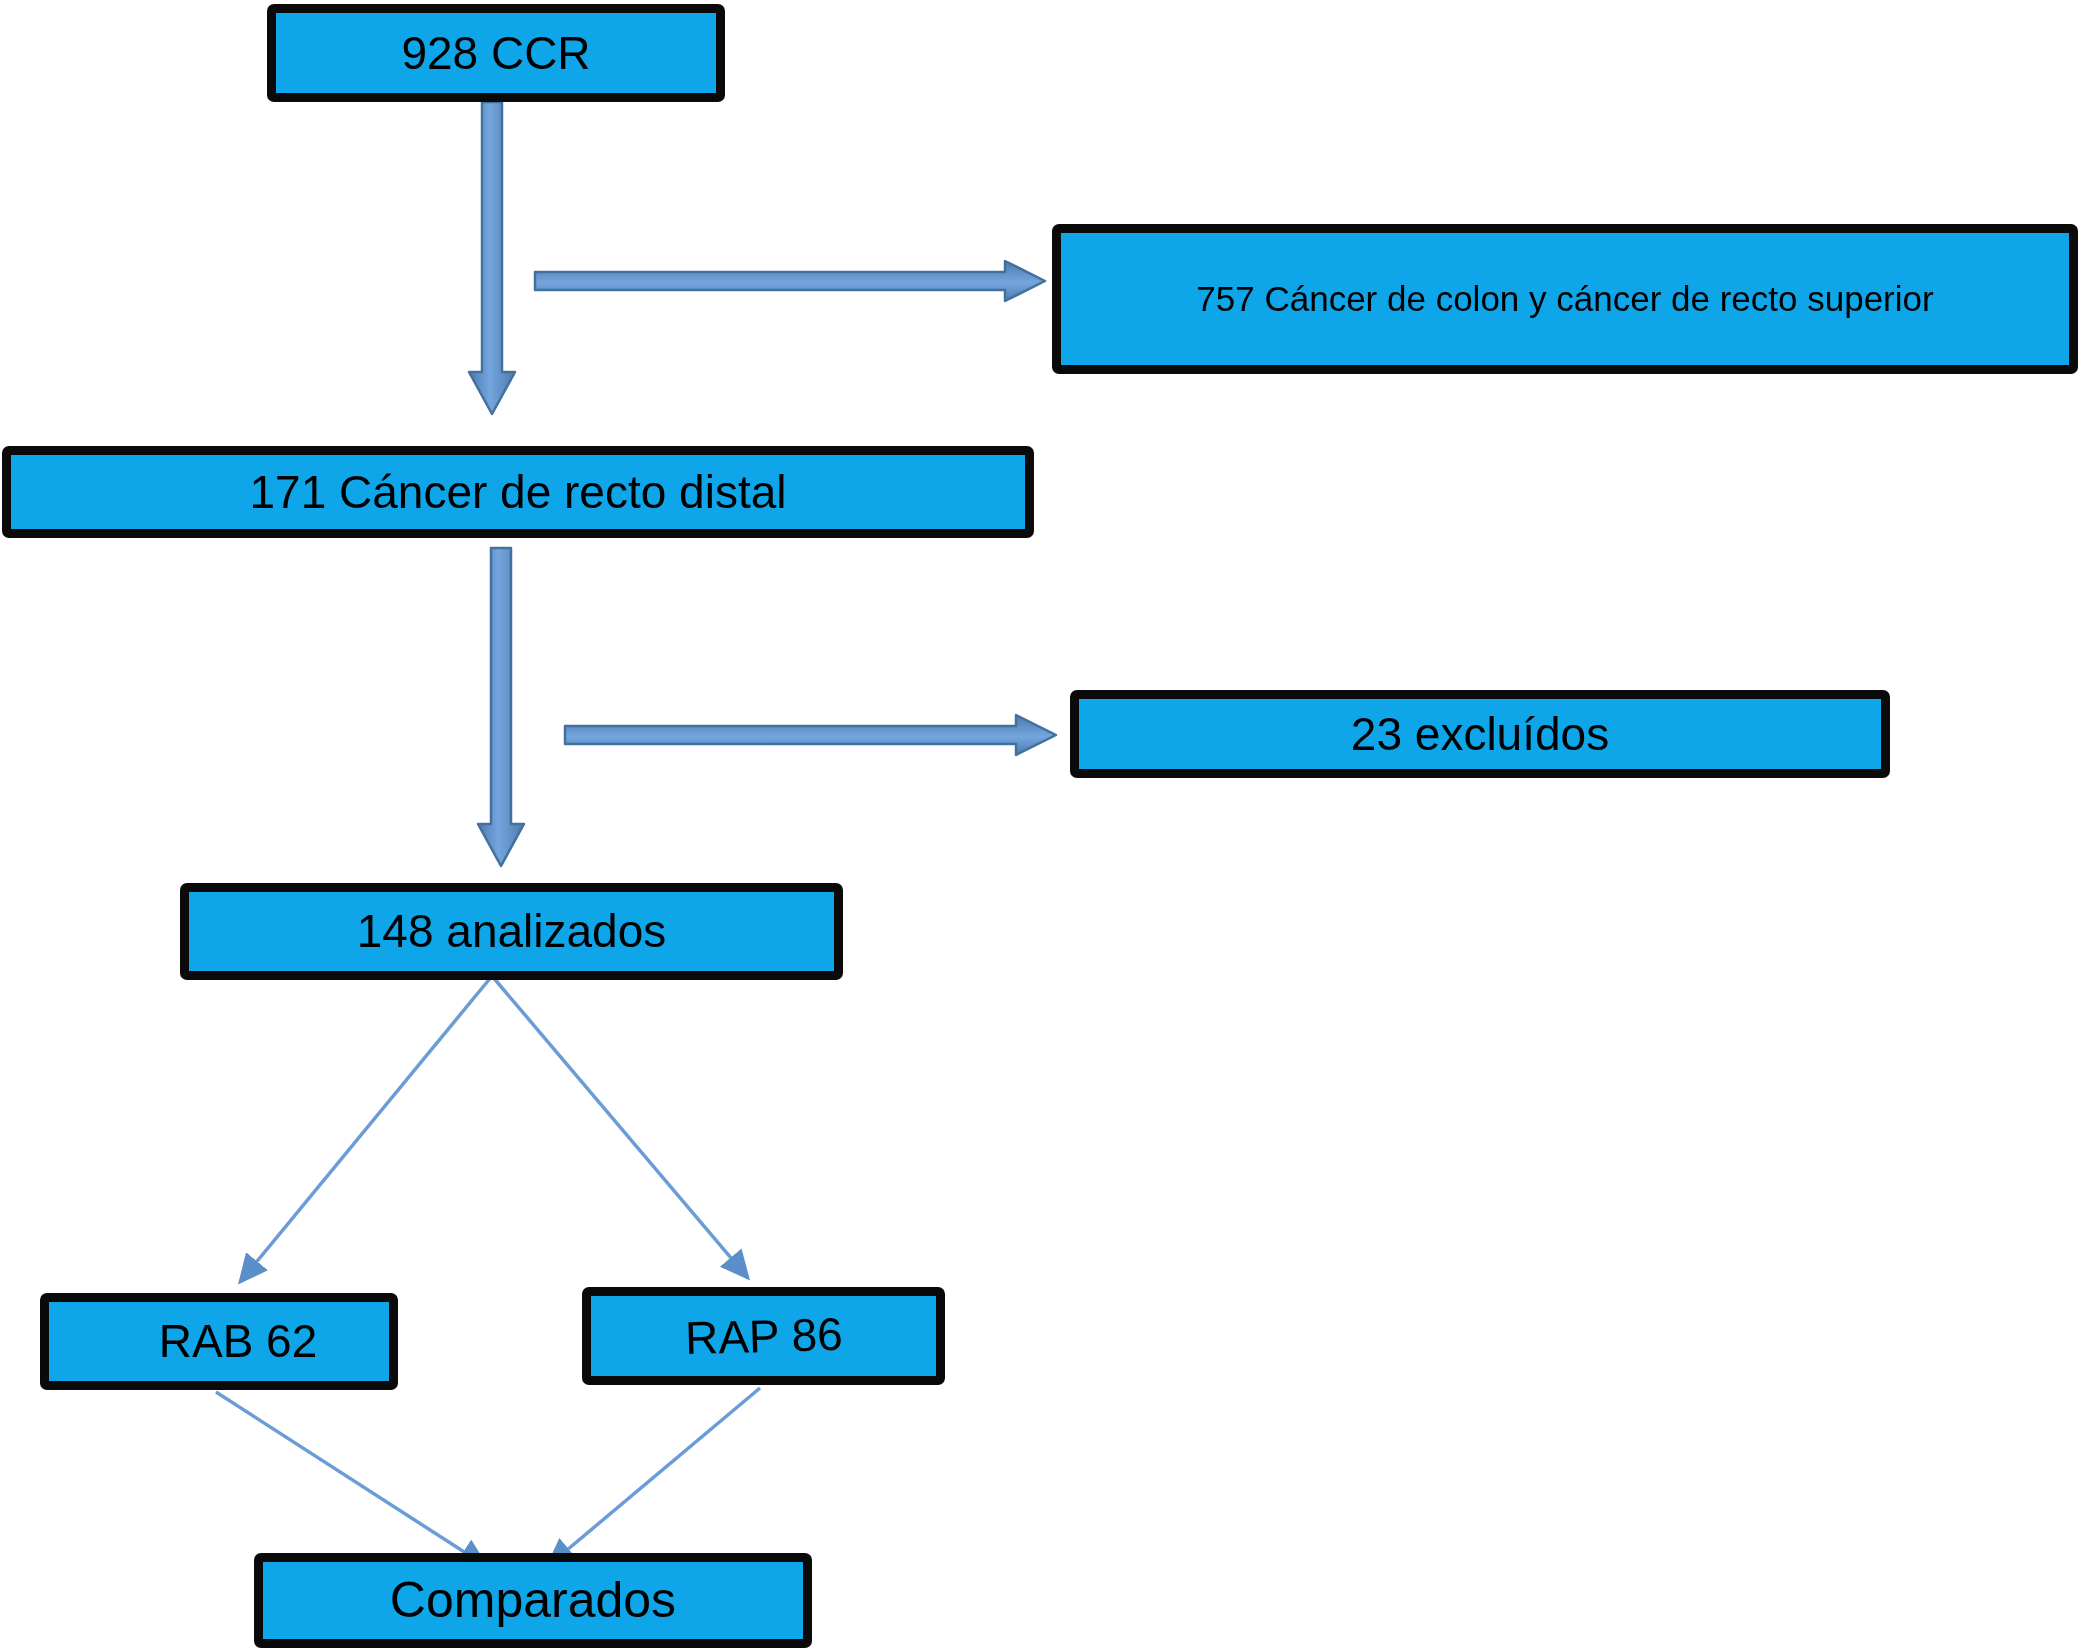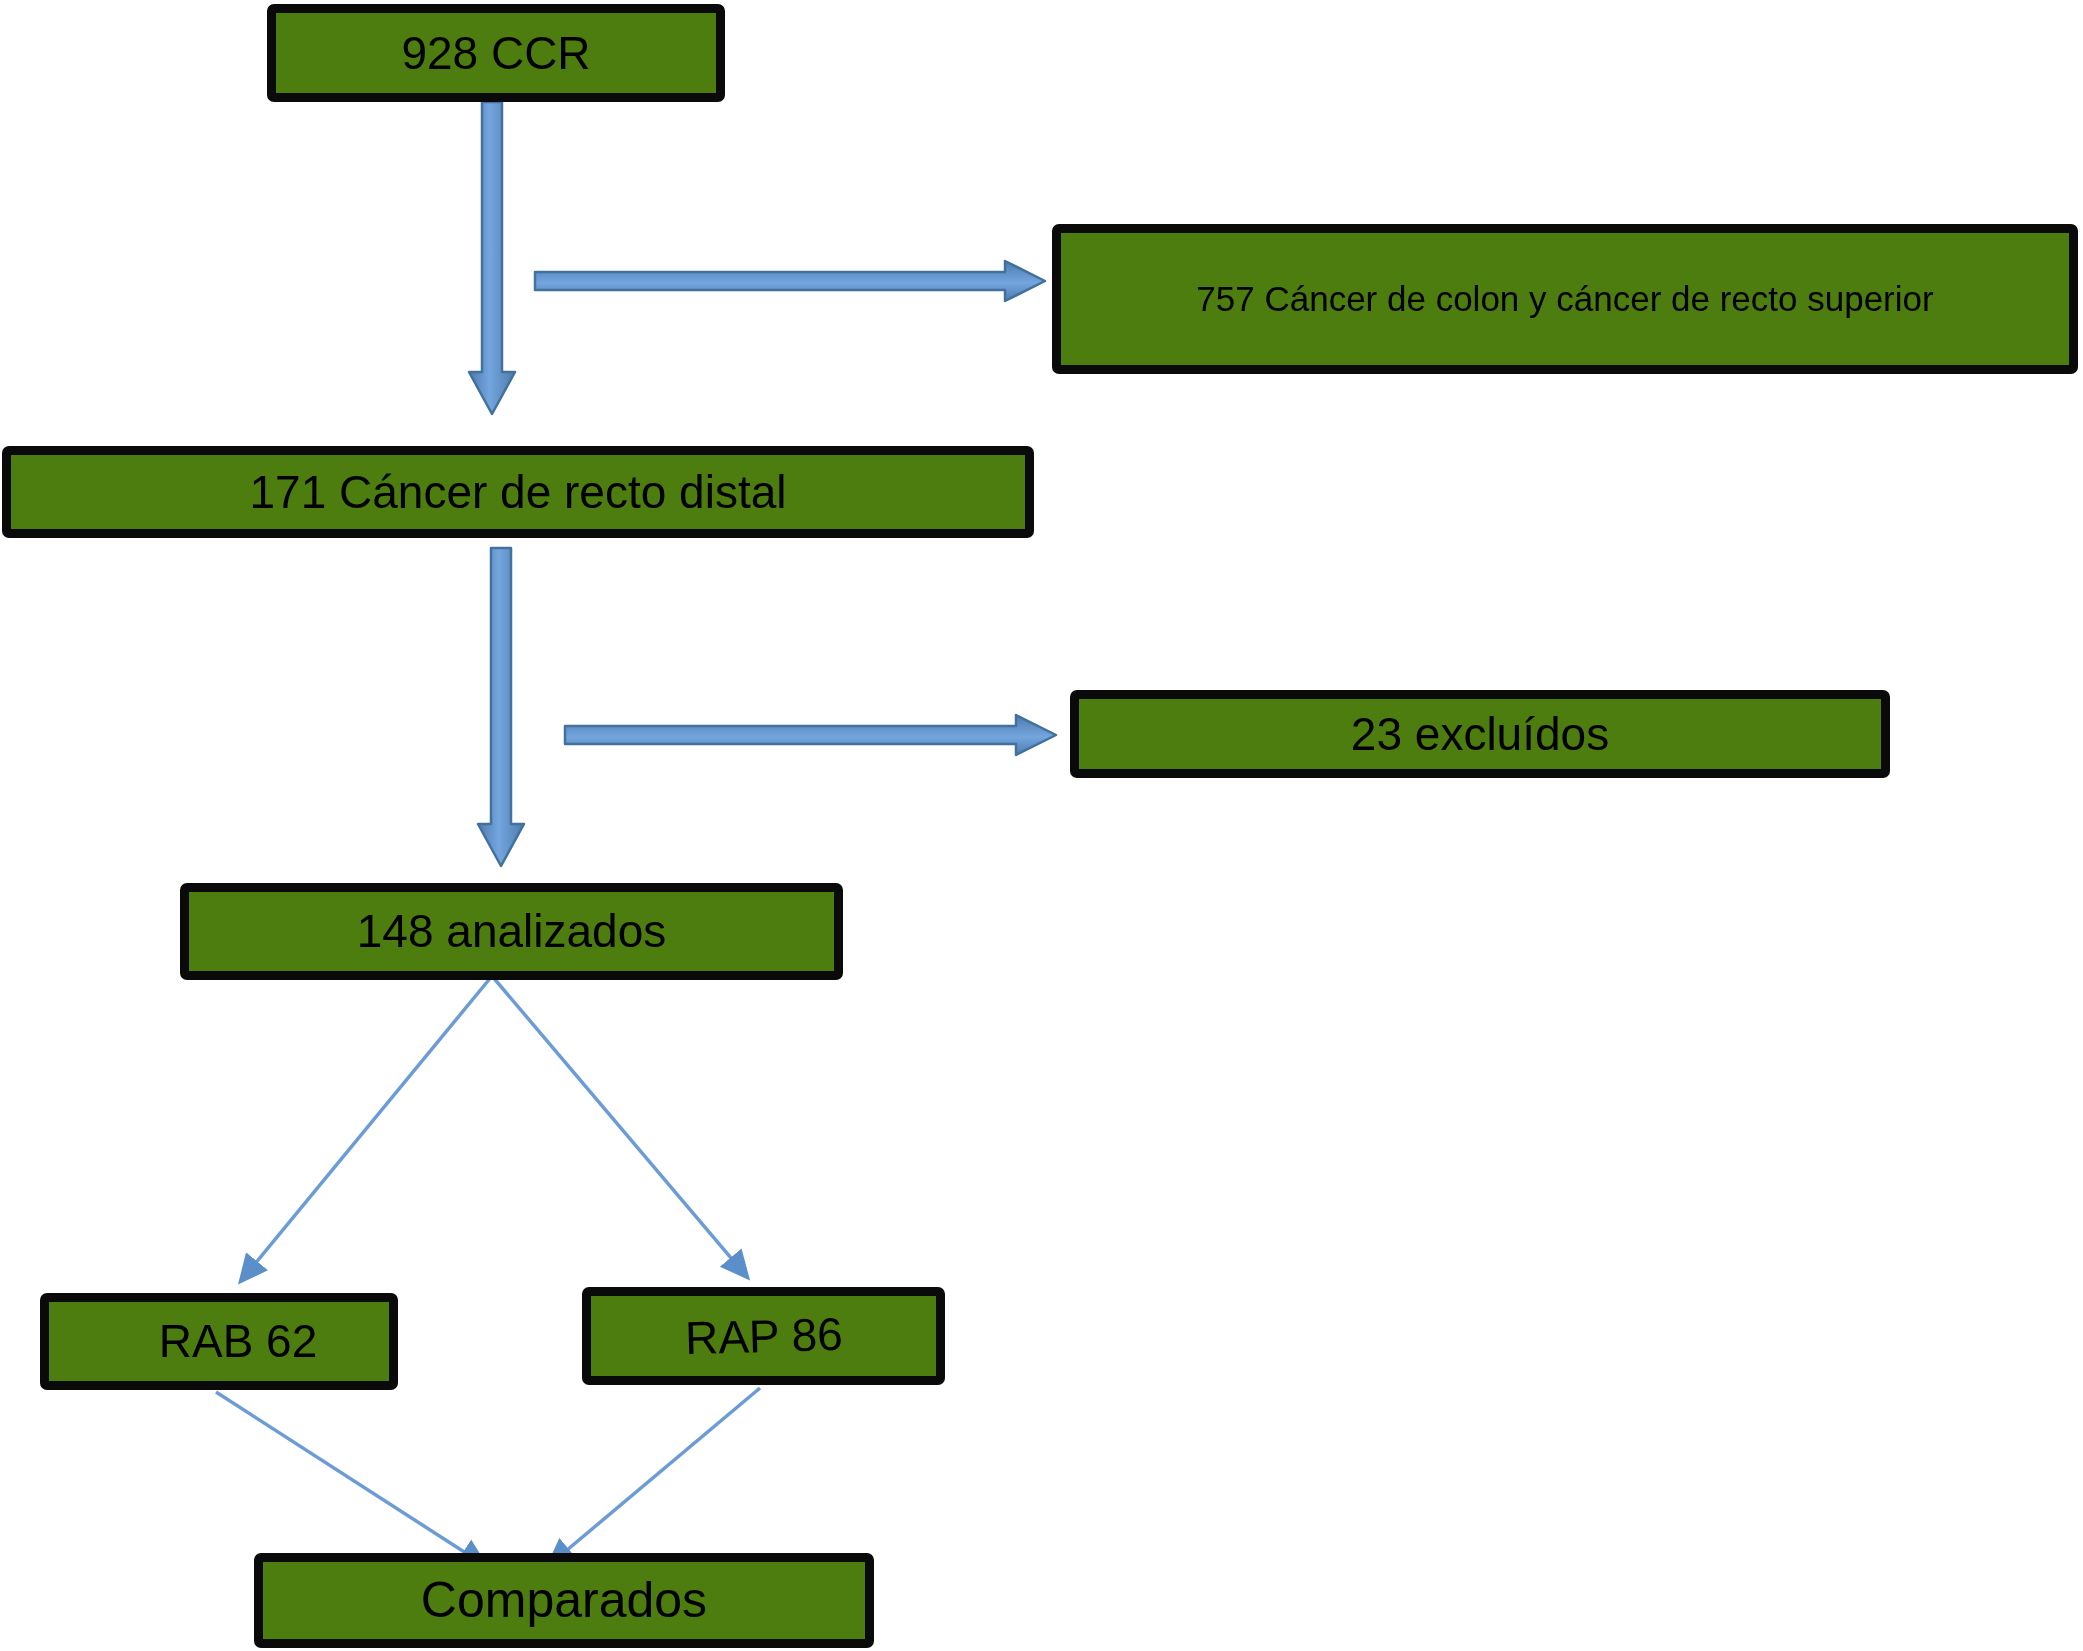--- a/index.html
+++ b/index.html
@@ -23,39 +23,39 @@
     width: 2083px;
     height: 1651px;
     z-index: 1;
   }
   .node {
     position: absolute;
     z-index: 2;
     box-sizing: border-box;
     border: 9px solid #0a0a0a;
     border-radius: 7px;
-    background: #4d7c0f;
+    background: #0ea5e9;
     display: flex;
     align-items: center;
     justify-content: center;
     text-align: center;
     font-size: 46px;
     line-height: 1.22;
     color: #000000;
   }
   .node-ccr        { left: 267px;  top: 4px;    width: 458px;  height: 98px;  }
   .node-colon      { left: 1052px; top: 224px;  width: 1026px; height: 150px; font-size: 35px; }
   .node-colon .lbl { max-width: 930px; }
   .node-distal     { left: 2px;    top: 446px;  width: 1032px; height: 92px;  }
   .node-excluded   { left: 1070px; top: 690px;  width: 820px;  height: 88px;  }
   .node-analyzed   { left: 180px;  top: 883px;  width: 663px;  height: 97px;  }
   .node-rab        { left: 40px;   top: 1293px; width: 358px;  height: 97px; padding-left: 38px;  }
   .node-rap        { left: 582px;  top: 1287px; width: 363px;  height: 98px;  }
   .node-rap .lbl   { transform: rotate(-1.5deg); }
-  .node-compared   { left: 254px;  top: 1553px; width: 620px;  height: 95px;  font-size: 50px; }
+  .node-compared   { left: 254px;  top: 1553px; width: 558px;  height: 95px;  font-size: 50px; }
   .lbl { display: inline-block; }
 </style>
 </head>
 <body>
 
 <div class="canvas">
 
   <svg class="arrow-layer" viewBox="0 0 2083 1651" xmlns="http://www.w3.org/2000/svg">
     <defs>
       <linearGradient id="gradVert" x1="0" y1="0" x2="1" y2="0">

